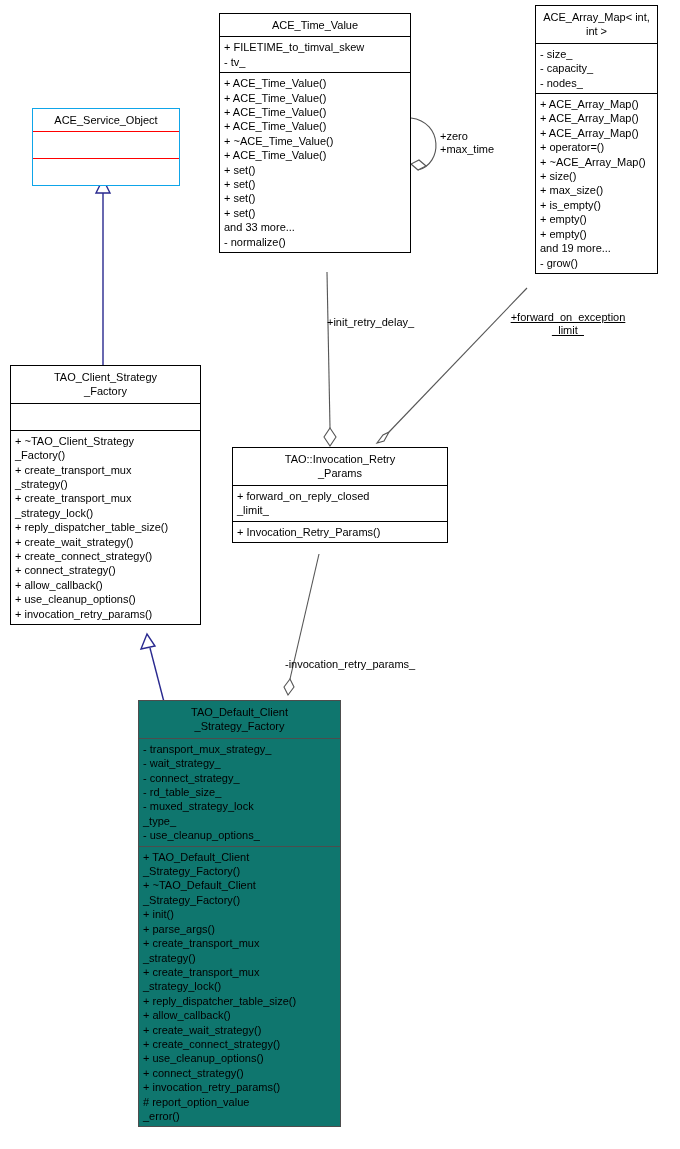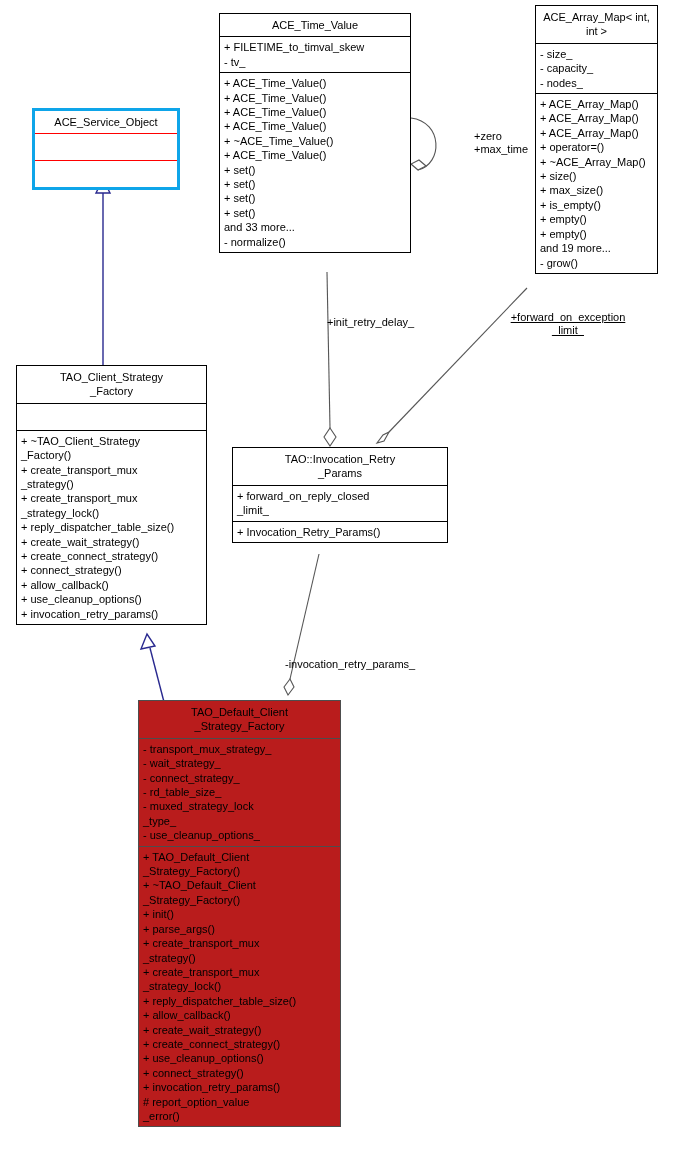--- a/index.html
+++ b/index.html
@@ -32,25 +32,25 @@
   .uml-class {
     position: absolute;
     box-sizing: border-box;
     border: 1px solid #000000;
     background: #ffffff;
     font-size: 11px;
     line-height: 14.4px;
     color: #000000;
   }
   .uml-class.filled {
-    background: #b91c1c;
+    background: #0f766e;
     border: 1px solid #4d4d4d;
   }
   .uml-class.redbox {
-    border: 3px solid #0ea5e9;
+    border: 1px solid #0ea5e9;
   }
   .uml-title {
     text-align: center;
     padding: 4px 4px 4px 4px;
     white-space: pre-line;
   }
   .uml-sep {
     border-top: 1px solid #000000;
     height: 0;
     font-size: 0;
@@ -167,21 +167,21 @@
   </div>
 
   <div class="uml-class redbox" style="left:32px; top:108px; width:148px;">
     <div class="uml-title">ACE_Service_Object</div>
     <div class="uml-sep"></div>
     <div class="uml-section empty"></div>
     <div class="uml-sep"></div>
     <div class="uml-section empty"></div>
   </div>
 
-  <div class="uml-class" style="left:16px; top:365px; width:191px;">
+  <div class="uml-class" style="left:10px; top:365px; width:191px;">
     <div class="uml-title">TAO_Client_Strategy
 _Factory</div>
     <div class="uml-sep"></div>
     <div class="uml-section empty"></div>
     <div class="uml-sep"></div>
     <div class="uml-section">
       <div class="uml-row">+ ~TAO_Client_Strategy
 _Factory()</div>
       <div class="uml-row">+ create_transport_mux
 _strategy()</div>
@@ -241,21 +241,21 @@
       <div class="uml-row">+ create_wait_strategy()</div>
       <div class="uml-row">+ create_connect_strategy()</div>
       <div class="uml-row">+ use_cleanup_options()</div>
       <div class="uml-row">+ connect_strategy()</div>
       <div class="uml-row">+ invocation_retry_params()</div>
       <div class="uml-row"># report_option_value
 _error()</div>
     </div>
   </div>
 
-  <div class="edge-label" style="left:440px; top:130px;margin-left:34px;">+zero
+  <div class="edge-label" style="left:440px; top:130px;">+zero
 +max_time</div>
 
   <div class="edge-label" style="left:327px; top:316px;">+init_retry_delay_</div>
 
   <div class="edge-label center" style="left:498px; top:311px; width:140px;text-decoration:underline;">+forward_on_exception
 _limit_</div>
 
   <div class="edge-label" style="left:285px; top:658px;">-invocation_retry_params_</div>
 
 </div>

